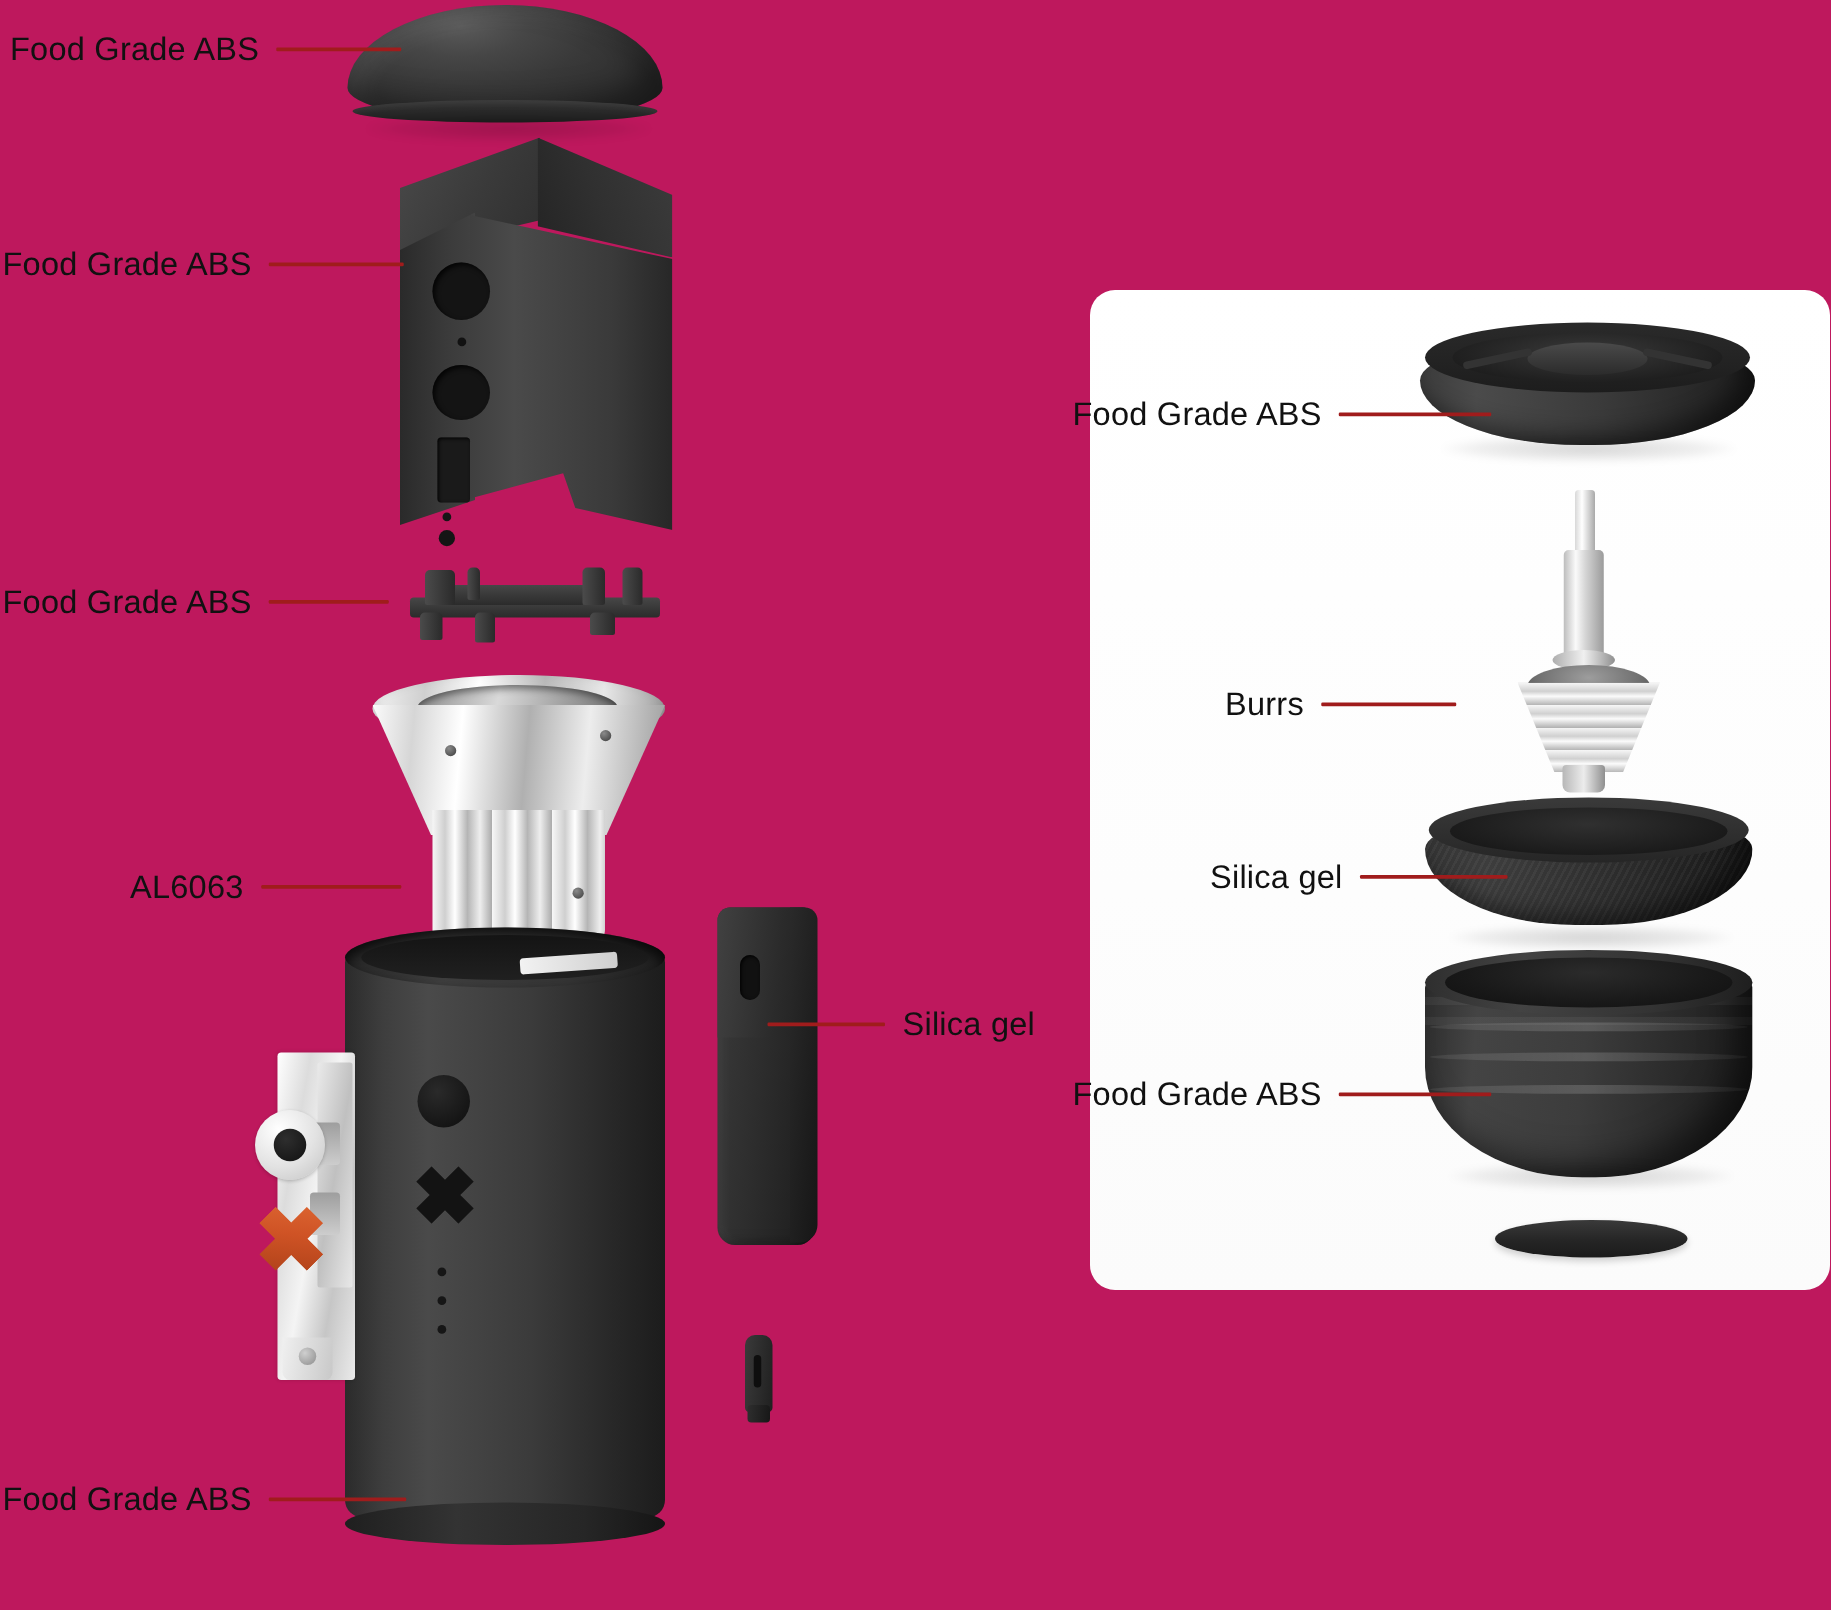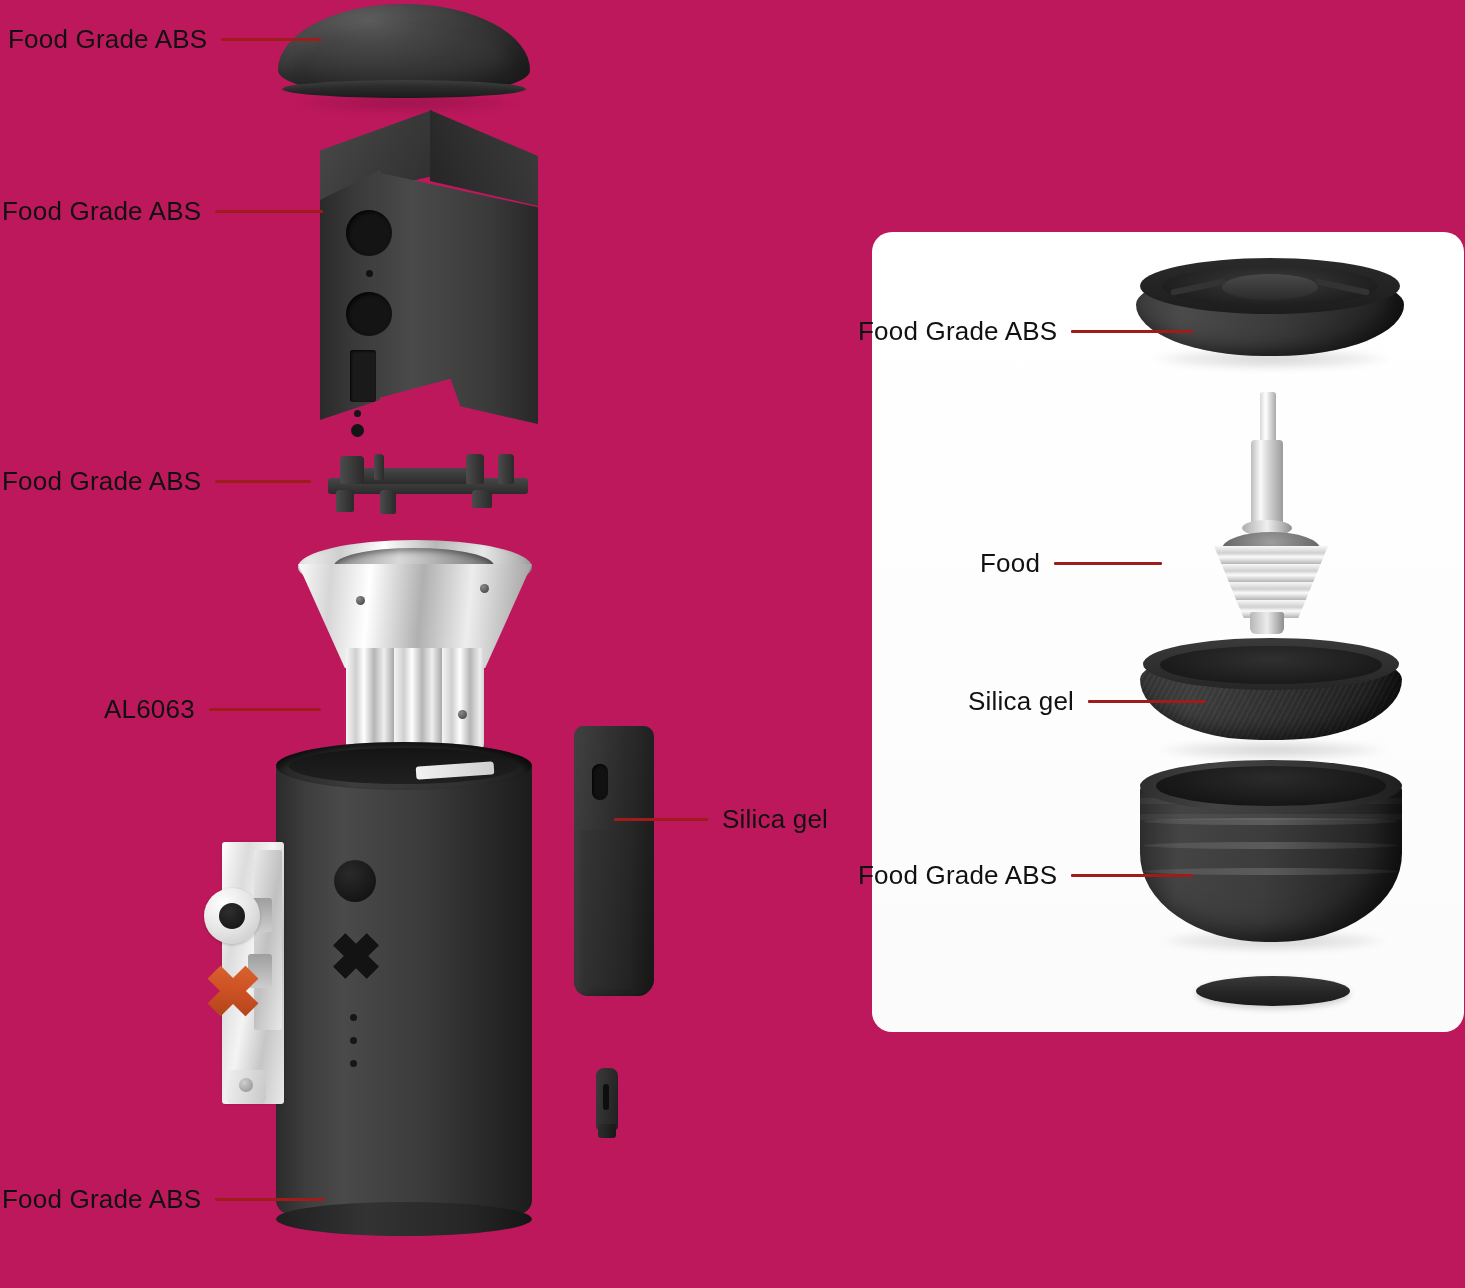--- a/index.html
+++ b/index.html
@@ -495,21 +495,21 @@
   <div class="part burr" style="left:1204px;top:392px;">
     <div class="shafttop"></div>
     <div class="shaft"></div>
     <div class="collar"></div>
     <div class="cupTop"></div>
     <div class="cone"></div>
     <div class="tip"></div>
   </div>
 
   <div class="callout right-lead" style="left:980px;top:550px;">
-    <span class="txt">Food</span>
+    <span class="txt">Burrs</span>
     <span class="lead" style="width:108px;"></span>
   </div>
 
   <div class="part gelring" style="left:1140px;top:638px;">
     <div class="shellOut"></div>
     <div class="top"></div>
     <div class="bowl"></div>
   </div>
   <div class="shadow" style="left:1158px;top:740px;width:230px;height:20px;"></div>
 

